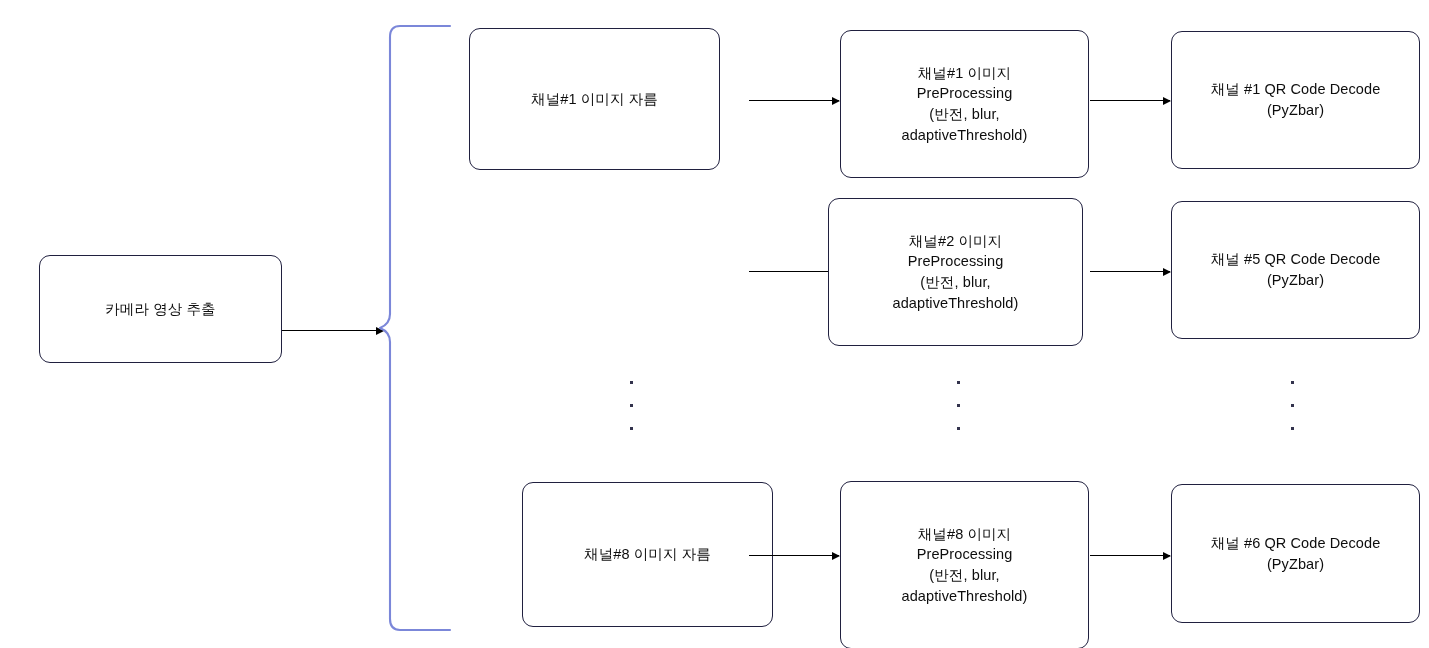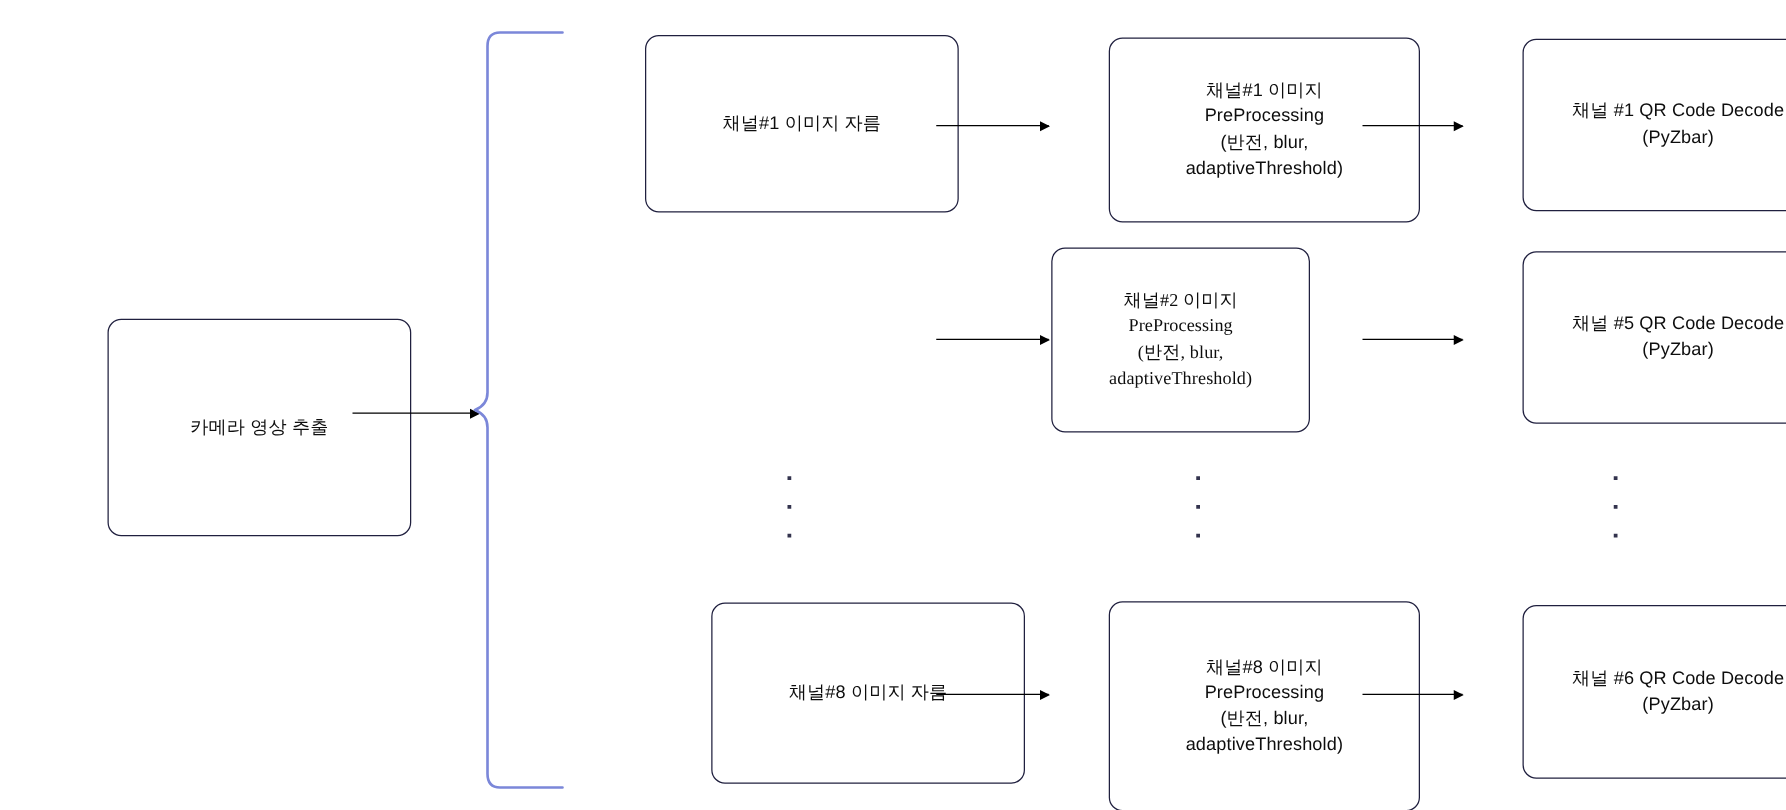--- a/index.html
+++ b/index.html
@@ -27,21 +27,20 @@
     border-radius: 11px;
     background: #ffffff;
     display: flex;
     align-items: center;
     justify-content: center;
     text-align: center;
     line-height: 1.42;
     font-size: 14.5px;
     color: #0d0d0d;
     letter-spacing: 0.1px;
-    margin-left: 47px;
   }
   .node .lines {
     padding: 0 10px;
     white-space: pre-line;
   }
 
   
   .arrow {
     position: absolute;
     height: 1px;
@@ -78,21 +77,21 @@
     margin: 0 auto 20px auto;
     background: #33334d;
   }
   .vdots span:last-child { margin-bottom: 0; }
 </style>
 </head>
 <body>
 
 <div id="canvas">
 
-  <div class="node" style="left:39px; top:255px; width:243px; height:174px;align-items:center;">
+  <div class="node" style="left:39px; top:255px; width:243px; height:108px;align-items:center;">
     <div class="lines">카메라 영상 추출</div>
   </div>
 
   <div class="arrow" style="left:282px; top:330px; width:101px;"></div>
 
   <svg class="brace" style="left:376px; top:24px;" width="80" height="608" viewBox="0 0 80 608">
     <path d="M 74 2 L 24 2 Q 14 2 14 13 L 14 290 Q 14 300 4 304 Q 14 308 14 318 L 14 595 Q 14 606 24 606 L 74 606" fill="none" stroke="#7b87d9" stroke-width="2.1" stroke-linecap="round" stroke-linejoin="round"></path>
   </svg>
 
   <div class="node" style="left:469px; top:28px; width:251px; height:142px;">
@@ -108,21 +107,21 @@
   </div>
   <div class="arrow" style="left:1090px; top:100px; width:80px;"></div>
 
   <div class="node" style="left:1171px; top:31px; width:249px; height:138px;text-align:center;">
     <div class="lines">채널 #1 QR Code Decode
 (PyZbar)</div>
   </div>
 
   <div class="arrow" style="left:749px; top:271px; width:90px;"></div>
 
-  <div class="node" style="left:794px; top:198px; width:207px; height:148px;font-family:Liberation Serif, serif;">
+  <div class="node" style="left:828px; top:198px; width:255px; height:148px;">
     <div class="lines">채널#2 이미지
 PreProcessing
 (반전, blur,
 adaptiveThreshold)</div>
   </div>
   <div class="arrow" style="left:1090px; top:271px; width:80px;"></div>
 
   <div class="node" style="left:1171px; top:201px; width:249px; height:138px;">
     <div class="lines">채널 #5 QR Code Decode
 (PyZbar)</div>

